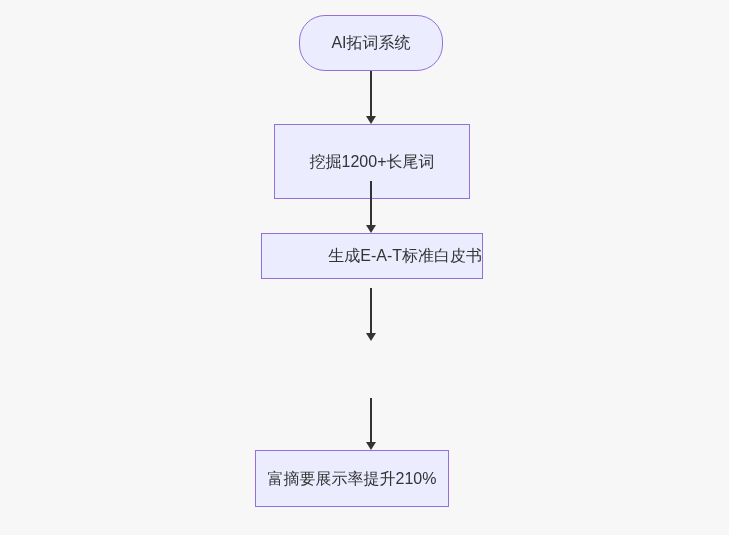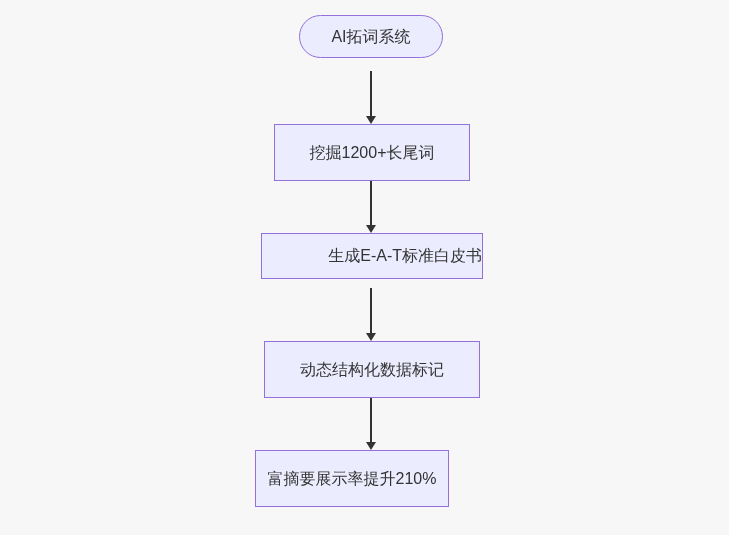--- a/index.html
+++ b/index.html
@@ -23,22 +23,22 @@
     border: 1px solid var(--node-border, #9370DB);
     color: var(--text, #333333);
     display: flex;
     align-items: center;
     justify-content: center;
     font-size: 16px;
     line-height: 1;
     text-align: center;
     white-space: nowrap;
   }
-  .node-1 { left: 299px; top: 15px;  width: 144px; height: 43px; border-radius: 26px; }
-  .node-2 { left: 274px; top: 124px; width: 196px; height: 57px; }
+  .node-1 { left: 299px; top: 15px;  width: 144px; height: 56px; border-radius: 26px; }
+  .node-2 { left: 274px; top: 124px; width: 196px; height: 75px; }
   .node-3 { left: 261px; top: 233px; width: 222px; height: 46px; justify-content: flex-end; }
   .node-4 { left: 264px; top: 341px; width: 216px; height: 57px; }
   .node-5 { left: 255px; top: 450px; width: 194px; height: 57px; }
 
   .edge {
     position: absolute;
     left: 365px;
     width: 12px;
   }
   .edge-1 { top: 71px;  height: 53px; }
@@ -89,23 +89,20 @@
 
   <div class="node node-3">
     <span>生成E-A-T标准白皮书</span>
   </div>
 
   <div class="edge edge-3">
     <div class="edge-line"></div>
     <div class="edge-head"></div>
   </div>
 
-  <div class="node node-4">
-    <span>动态结构化数据标记</span>
-  </div>
 
   <div class="edge edge-4">
     <div class="edge-line"></div>
     <div class="edge-head"></div>
   </div>
 
   <div class="node node-5">
     <span>富摘要展示率提升210%</span>
   </div>
 

